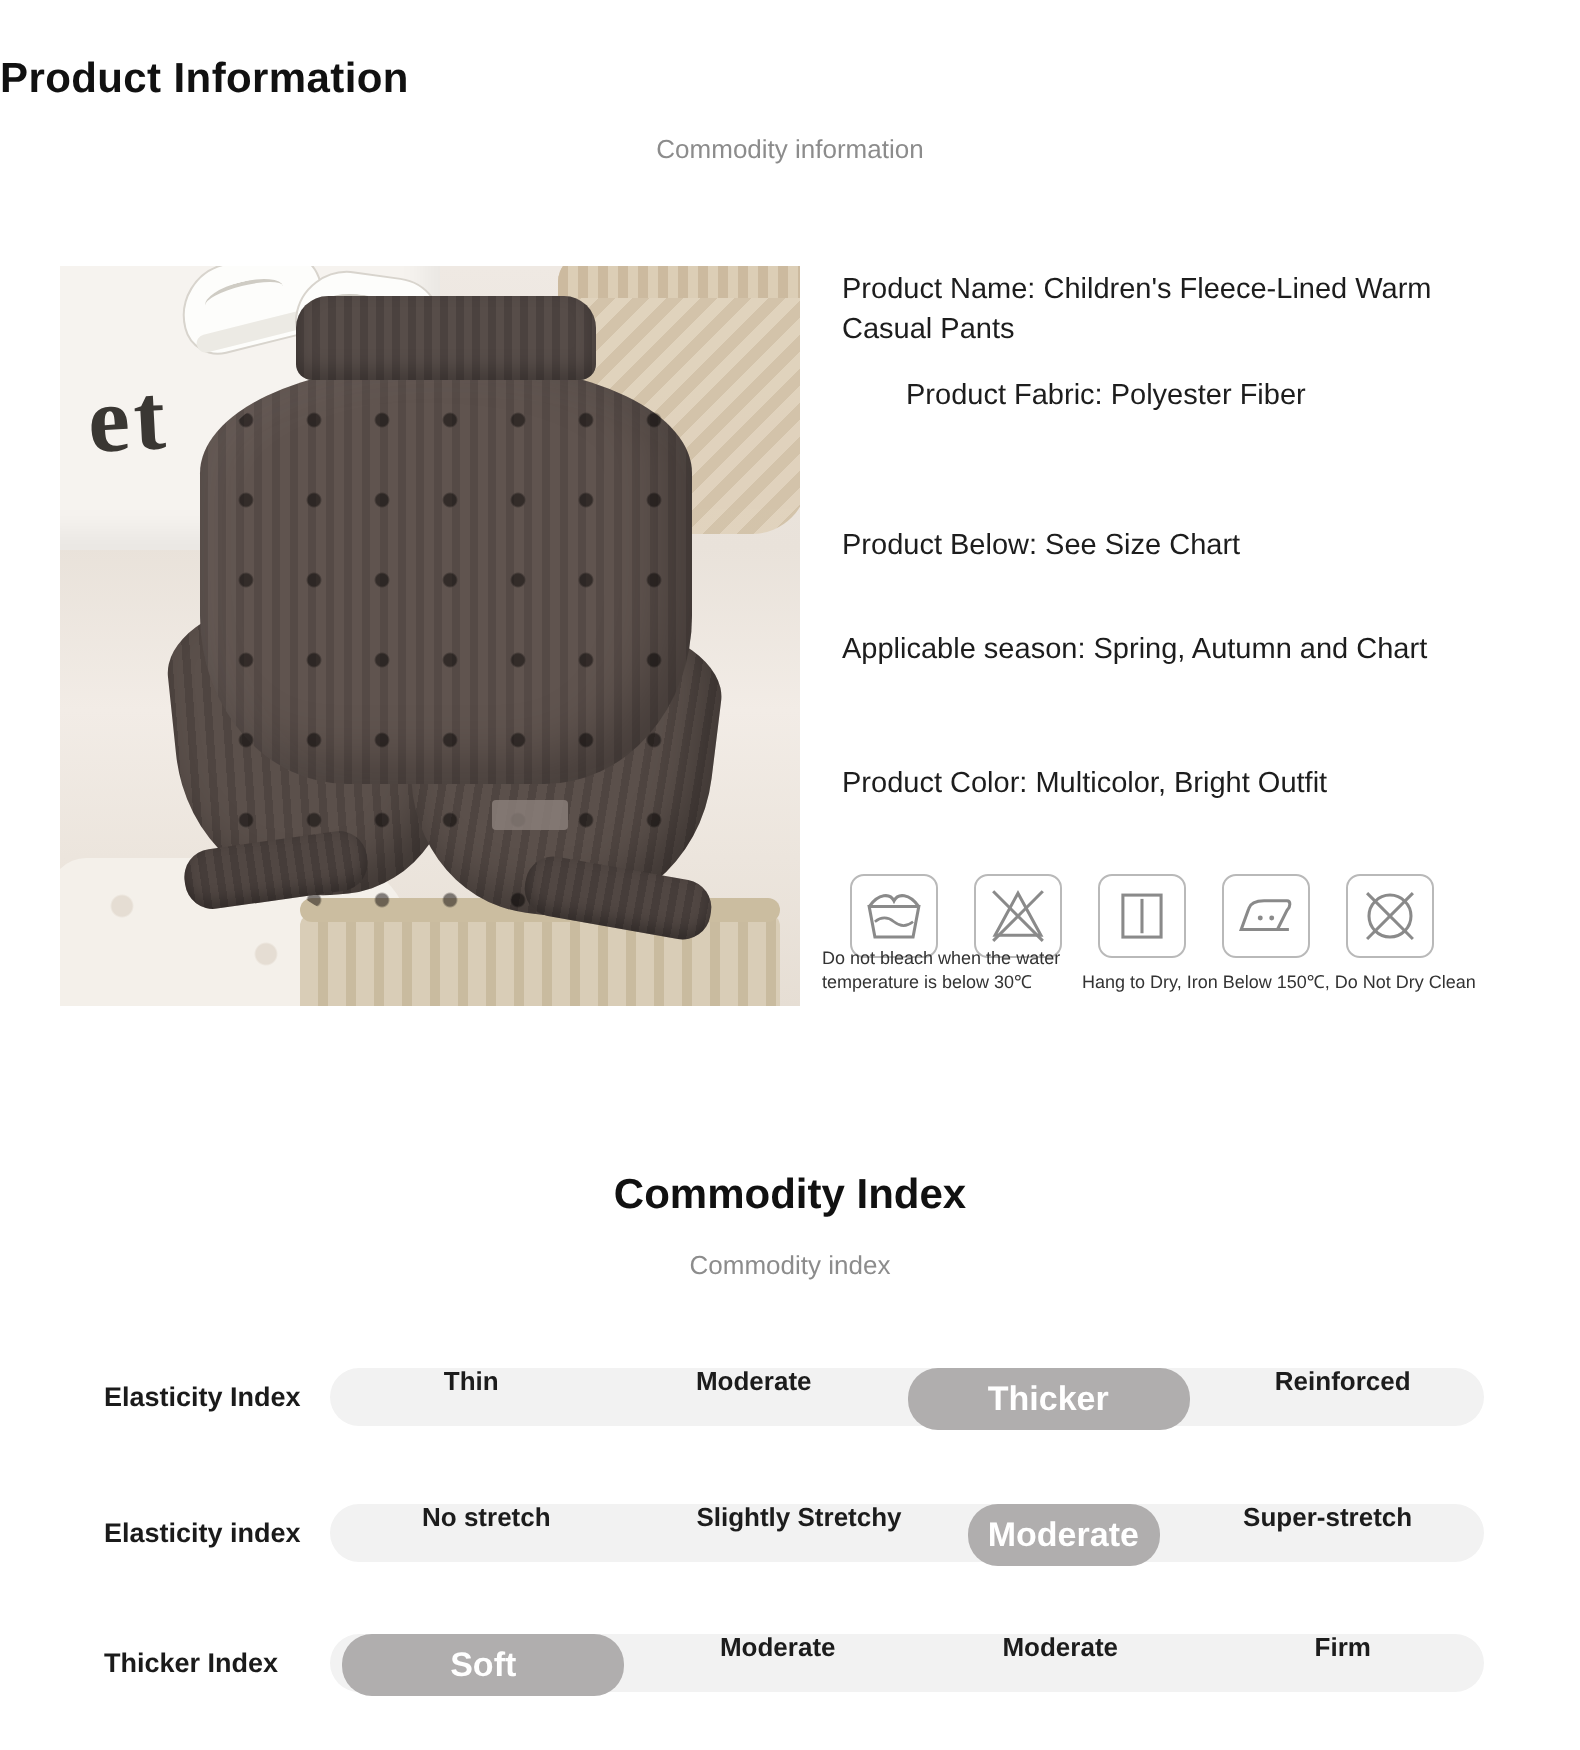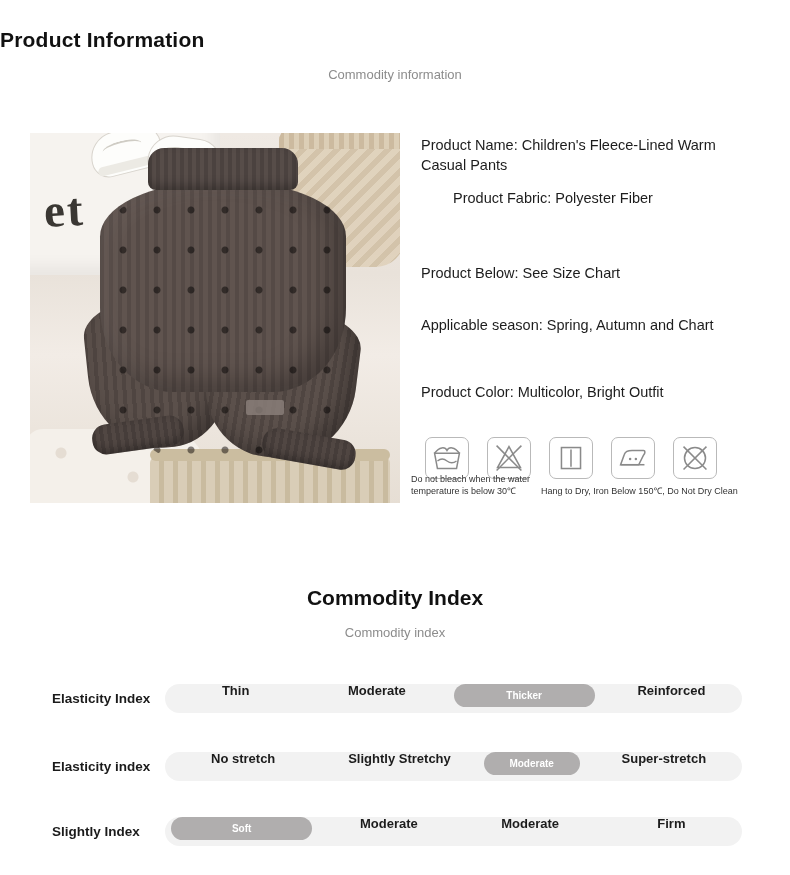--- a/index.html
+++ b/index.html
@@ -290,21 +290,21 @@
     line-height: 1.12;
     position: relative;
     z-index: 2;
   }
   .index-cell.active-pill {
     background: #b0aeae;
     color: #ffffff;
     border-radius: 15px;
     padding: 6px 0;
     margin: 0 6px;
-    font-size: 10px;
+    font-size: 17px;
   }
   .index-cell.narrow-pill {
     flex: 0 0 96px;
   }
 </style>
 </head>
 <body>
 
 <div class="sec1-title">Product Information</div>
 <div class="sec1-sub">Commodity information</div>
@@ -407,20 +407,20 @@
   <div class="index-label">Elasticity index</div>
   <div class="index-track">
     <div class="index-cell">No stretch</div>
     <div class="index-cell">Slightly Stretchy</div>
     <div class="index-cell active-pill narrow-pill">Moderate</div>
     <div class="index-cell">Super-stretch</div>
   </div>
 </div>
 
 <div class="index-row r3">
-  <div class="index-label">Slightly Index</div>
+  <div class="index-label">Thicker Index</div>
   <div class="index-track">
     <div class="index-cell active-pill">Soft</div>
     <div class="index-cell">Moderate</div>
     <div class="index-cell">Moderate</div>
     <div class="index-cell">Firm</div>
   </div>
 </div>
 
 </body></html>

